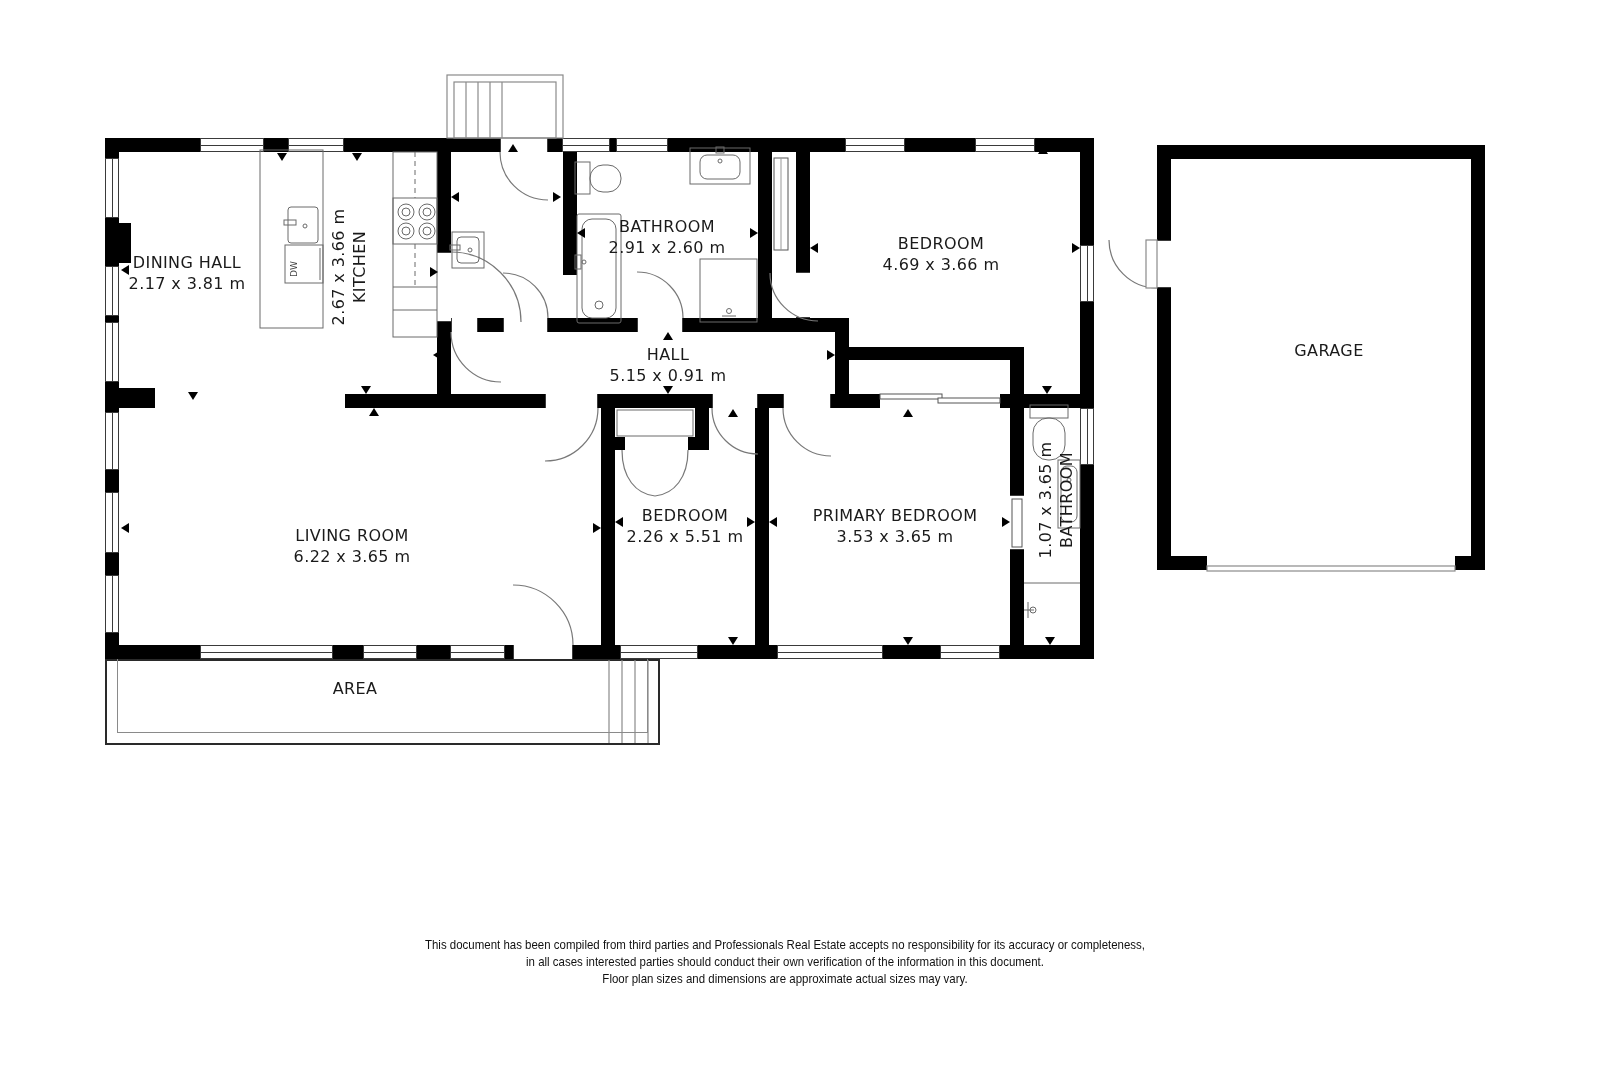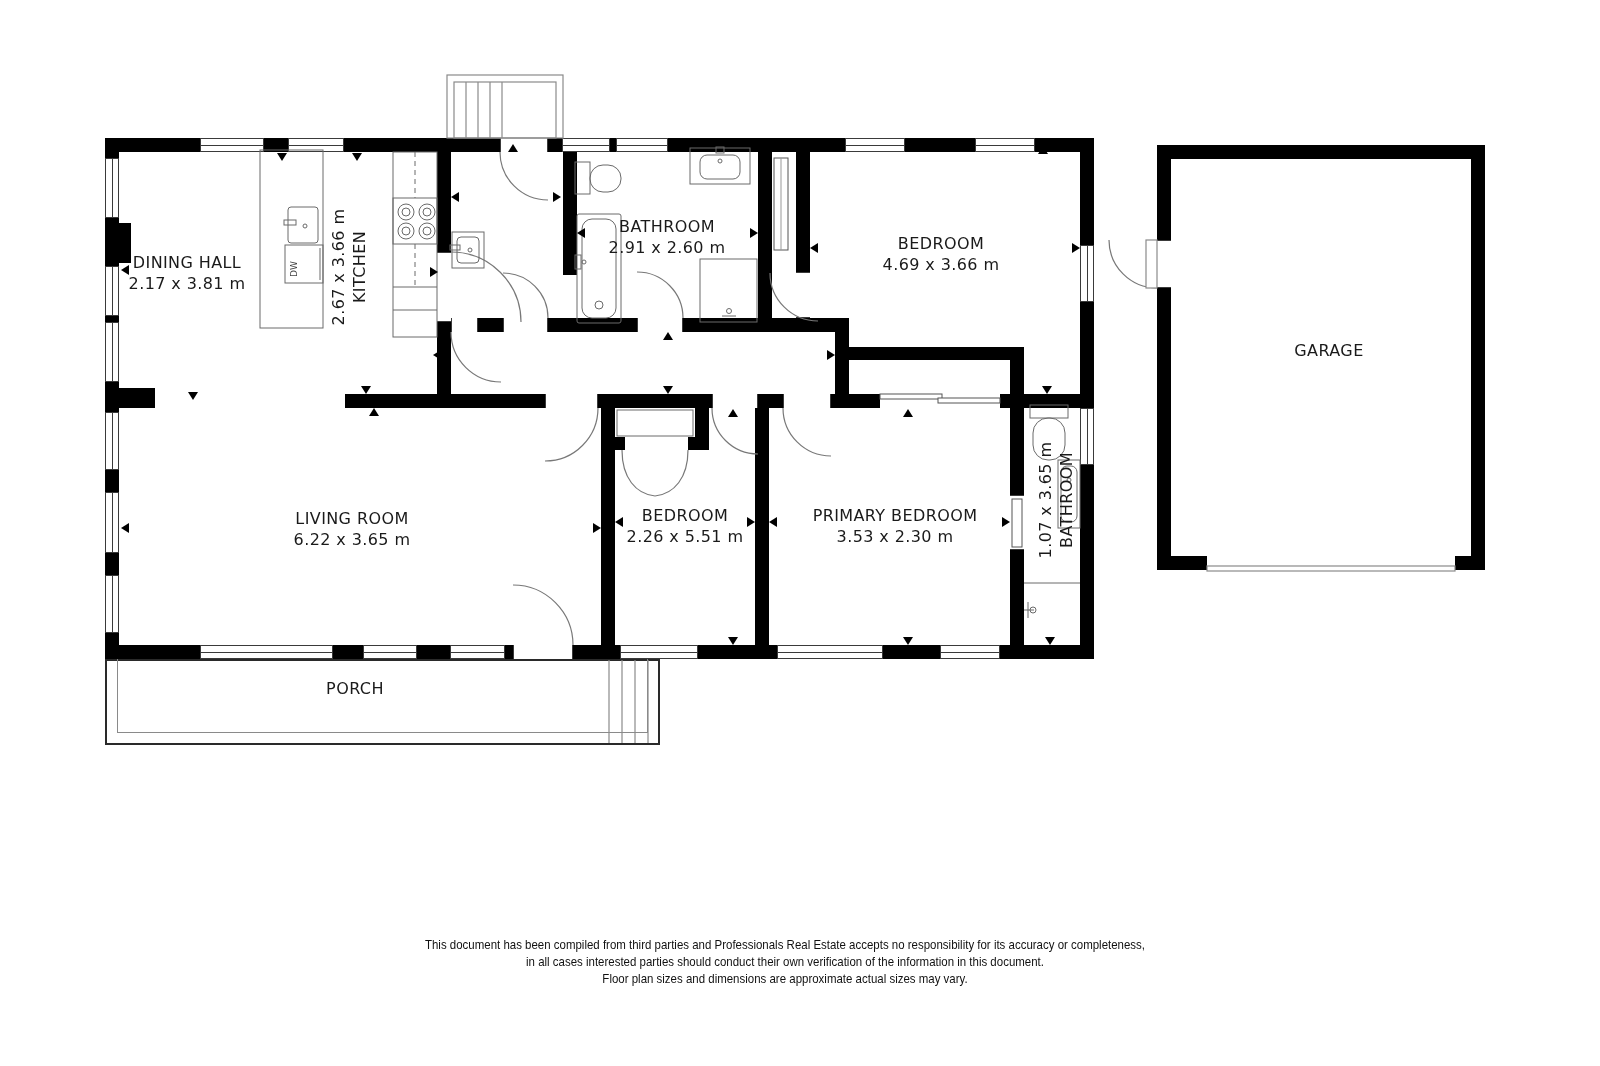--- a/index.html
+++ b/index.html
@@ -282,41 +282,45 @@
     <div>KITCHEN</div>
   </div>
   <div class="room-label" style="left:517px;top:216px">
     <div>BATHROOM</div>
     <div>2.91 x 2.60 m</div>
   </div>
   <div class="room-label" style="left:791px;top:233px">
     <div>BEDROOM</div>
     <div>4.69 x 3.66 m</div>
   </div>
-  <div class="room-label" style="left:202px;top:508px">
+  <div class="room-label" style="left:518px;top:344px">
+    <div>HALL</div>
+    <div>5.15 x 0.91 m</div>
+  </div>
+  <div class="room-label" style="left:202px;top:525px">
     <div>LIVING ROOM</div>
     <div>6.22 x 3.65 m</div>
   </div>
   <div class="room-label" style="left:535px;top:505px">
     <div>BEDROOM</div>
     <div>2.26 x 5.51 m</div>
   </div>
   <div class="room-label" style="left:745px;top:505px">
     <div>PRIMARY BEDROOM</div>
-    <div>3.53 x 2.30 m</div>
+    <div>3.53 x 3.65 m</div>
   </div>
   <div class="vlabel" style="left:971px;top:479px">
     <div>1.07 x 3.65 m</div>
     <div>BATHROOM</div>
   </div>
   <div class="room-label" style="left:1179px;top:340px">
     <div>GARAGE</div>
   </div>
   <div class="room-label" style="left:205px;top:678px">
-    <div>PORCH</div>
+    <div>AREA</div>
   </div>
 
   <div class="disclaimer">
     <div>This document has been compiled from third parties and Professionals Real Estate accepts no responsibility for its accuracy or completeness,</div>
     <div>in all cases interested parties should conduct their own verification of the information in this document.</div>
     <div>Floor plan sizes and dimensions are approximate actual sizes may vary.</div>
   </div>
 
 </div>
 

